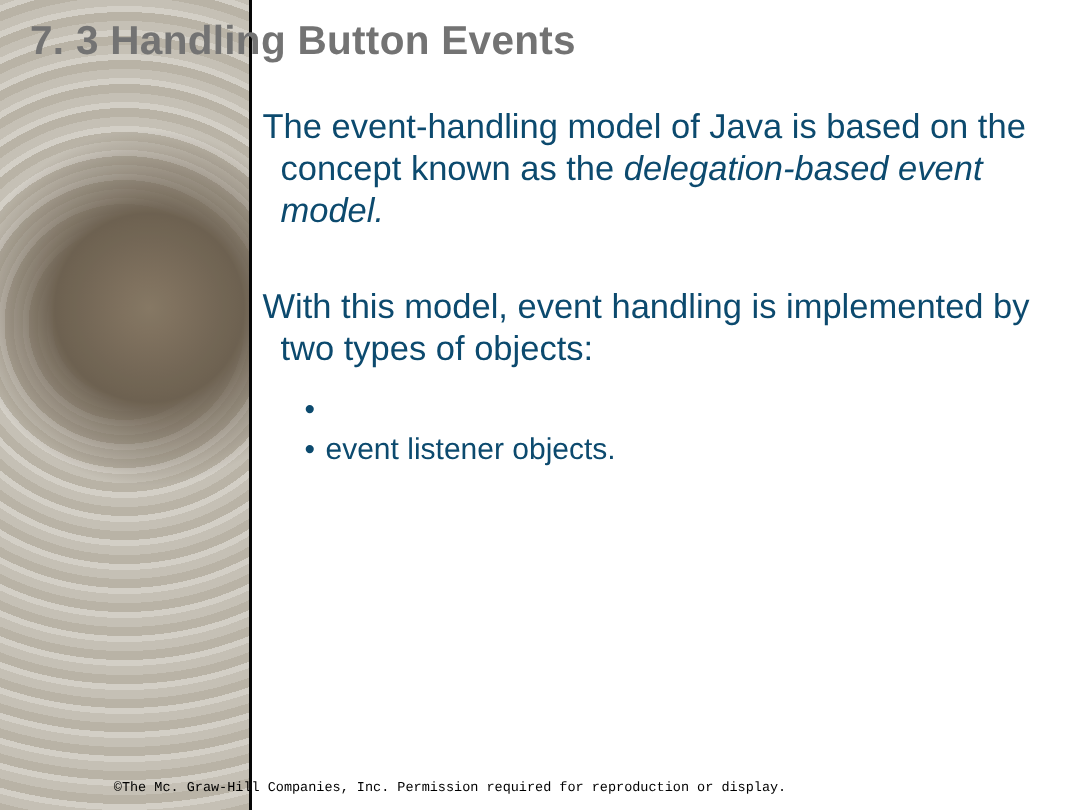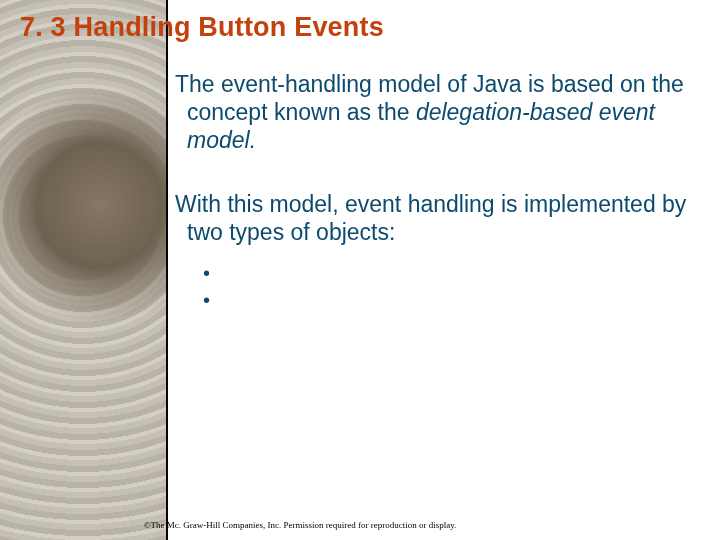--- a/index.html
+++ b/index.html
@@ -27,21 +27,21 @@
     top: 0;
     width: 720px;
     height: 540px;
   }
   .title {
     position: absolute;
     left: 20px;
     top: 12px;
     font-size: 27px;
     font-weight: bold;
-    color: #c2410c;
+    color: #737373;
     letter-spacing: 0.2px;
   }
   .body {
     position: absolute;
     left: 175px;
     top: 70px;
     width: 520px;
     font-size: 23px;
     color: #0c4a6e;
     line-height: 1.22;
@@ -66,21 +66,21 @@
   .bullets .dot {
     width: 6px;
     display: inline-block;
   }
   .footer {
     position: absolute;
     bottom: 10px;
     left: 0;
     width: 600px;
     text-align: center;
-    font-family: Liberation Serif, serif;
+    font-family: Liberation Mono, monospace;
     font-size: 9px;
     color: #000;
   }
 </style>
 </head>
 <body>
 
 <div class="sidebar"></div>
 
 <div class="slide">
@@ -90,18 +90,19 @@
     <div class="para">
       <span>The event-handling model of Java is based on the concept known as the </span><span class="italic">delegation-based event model.</span>
     </div>
     <div class="para">With this model, event handling is implemented by two types of objects:</div>
     <div class="bullets">
       <div class="row">
         <span class="dot">•</span>
       </div>
       <div class="row">
         <span class="dot">•</span>
+        <span>event listener objects.</span>
       </div>
     </div>
   </div>
 
   <div class="footer">©The Mc. Graw-Hill Companies, Inc. Permission required for reproduction or display.</div>
 </div>
 
 </body></html>

